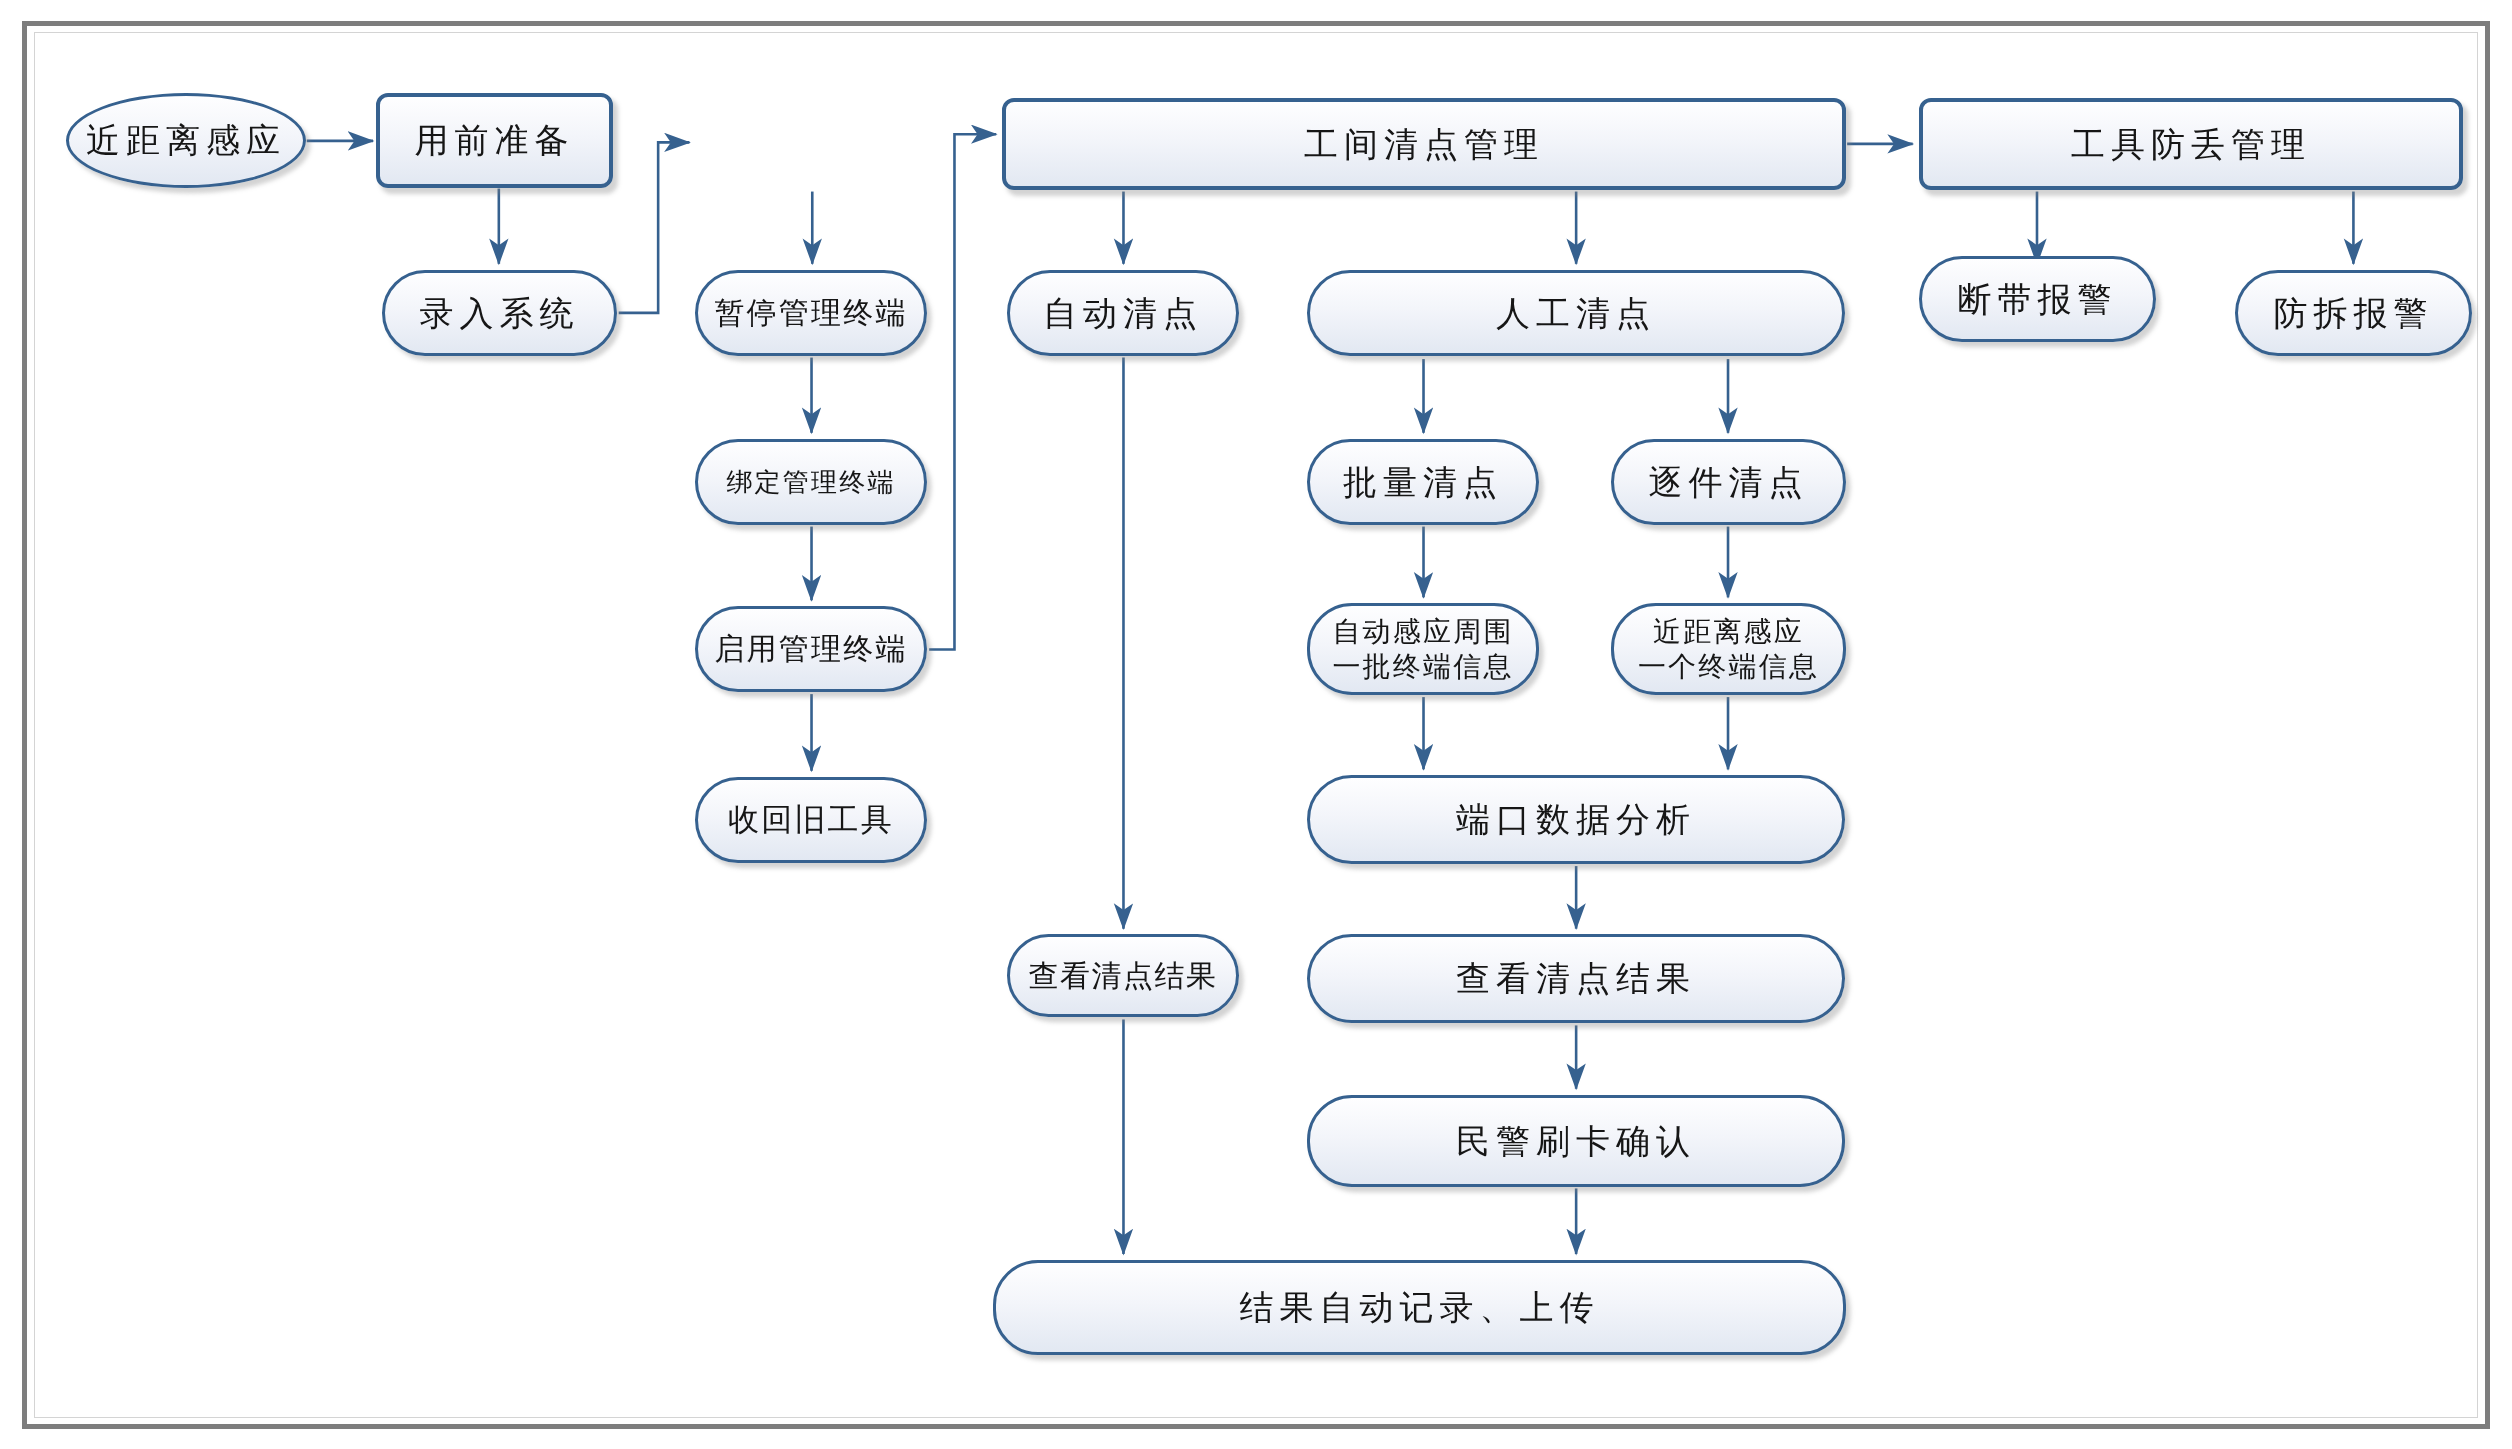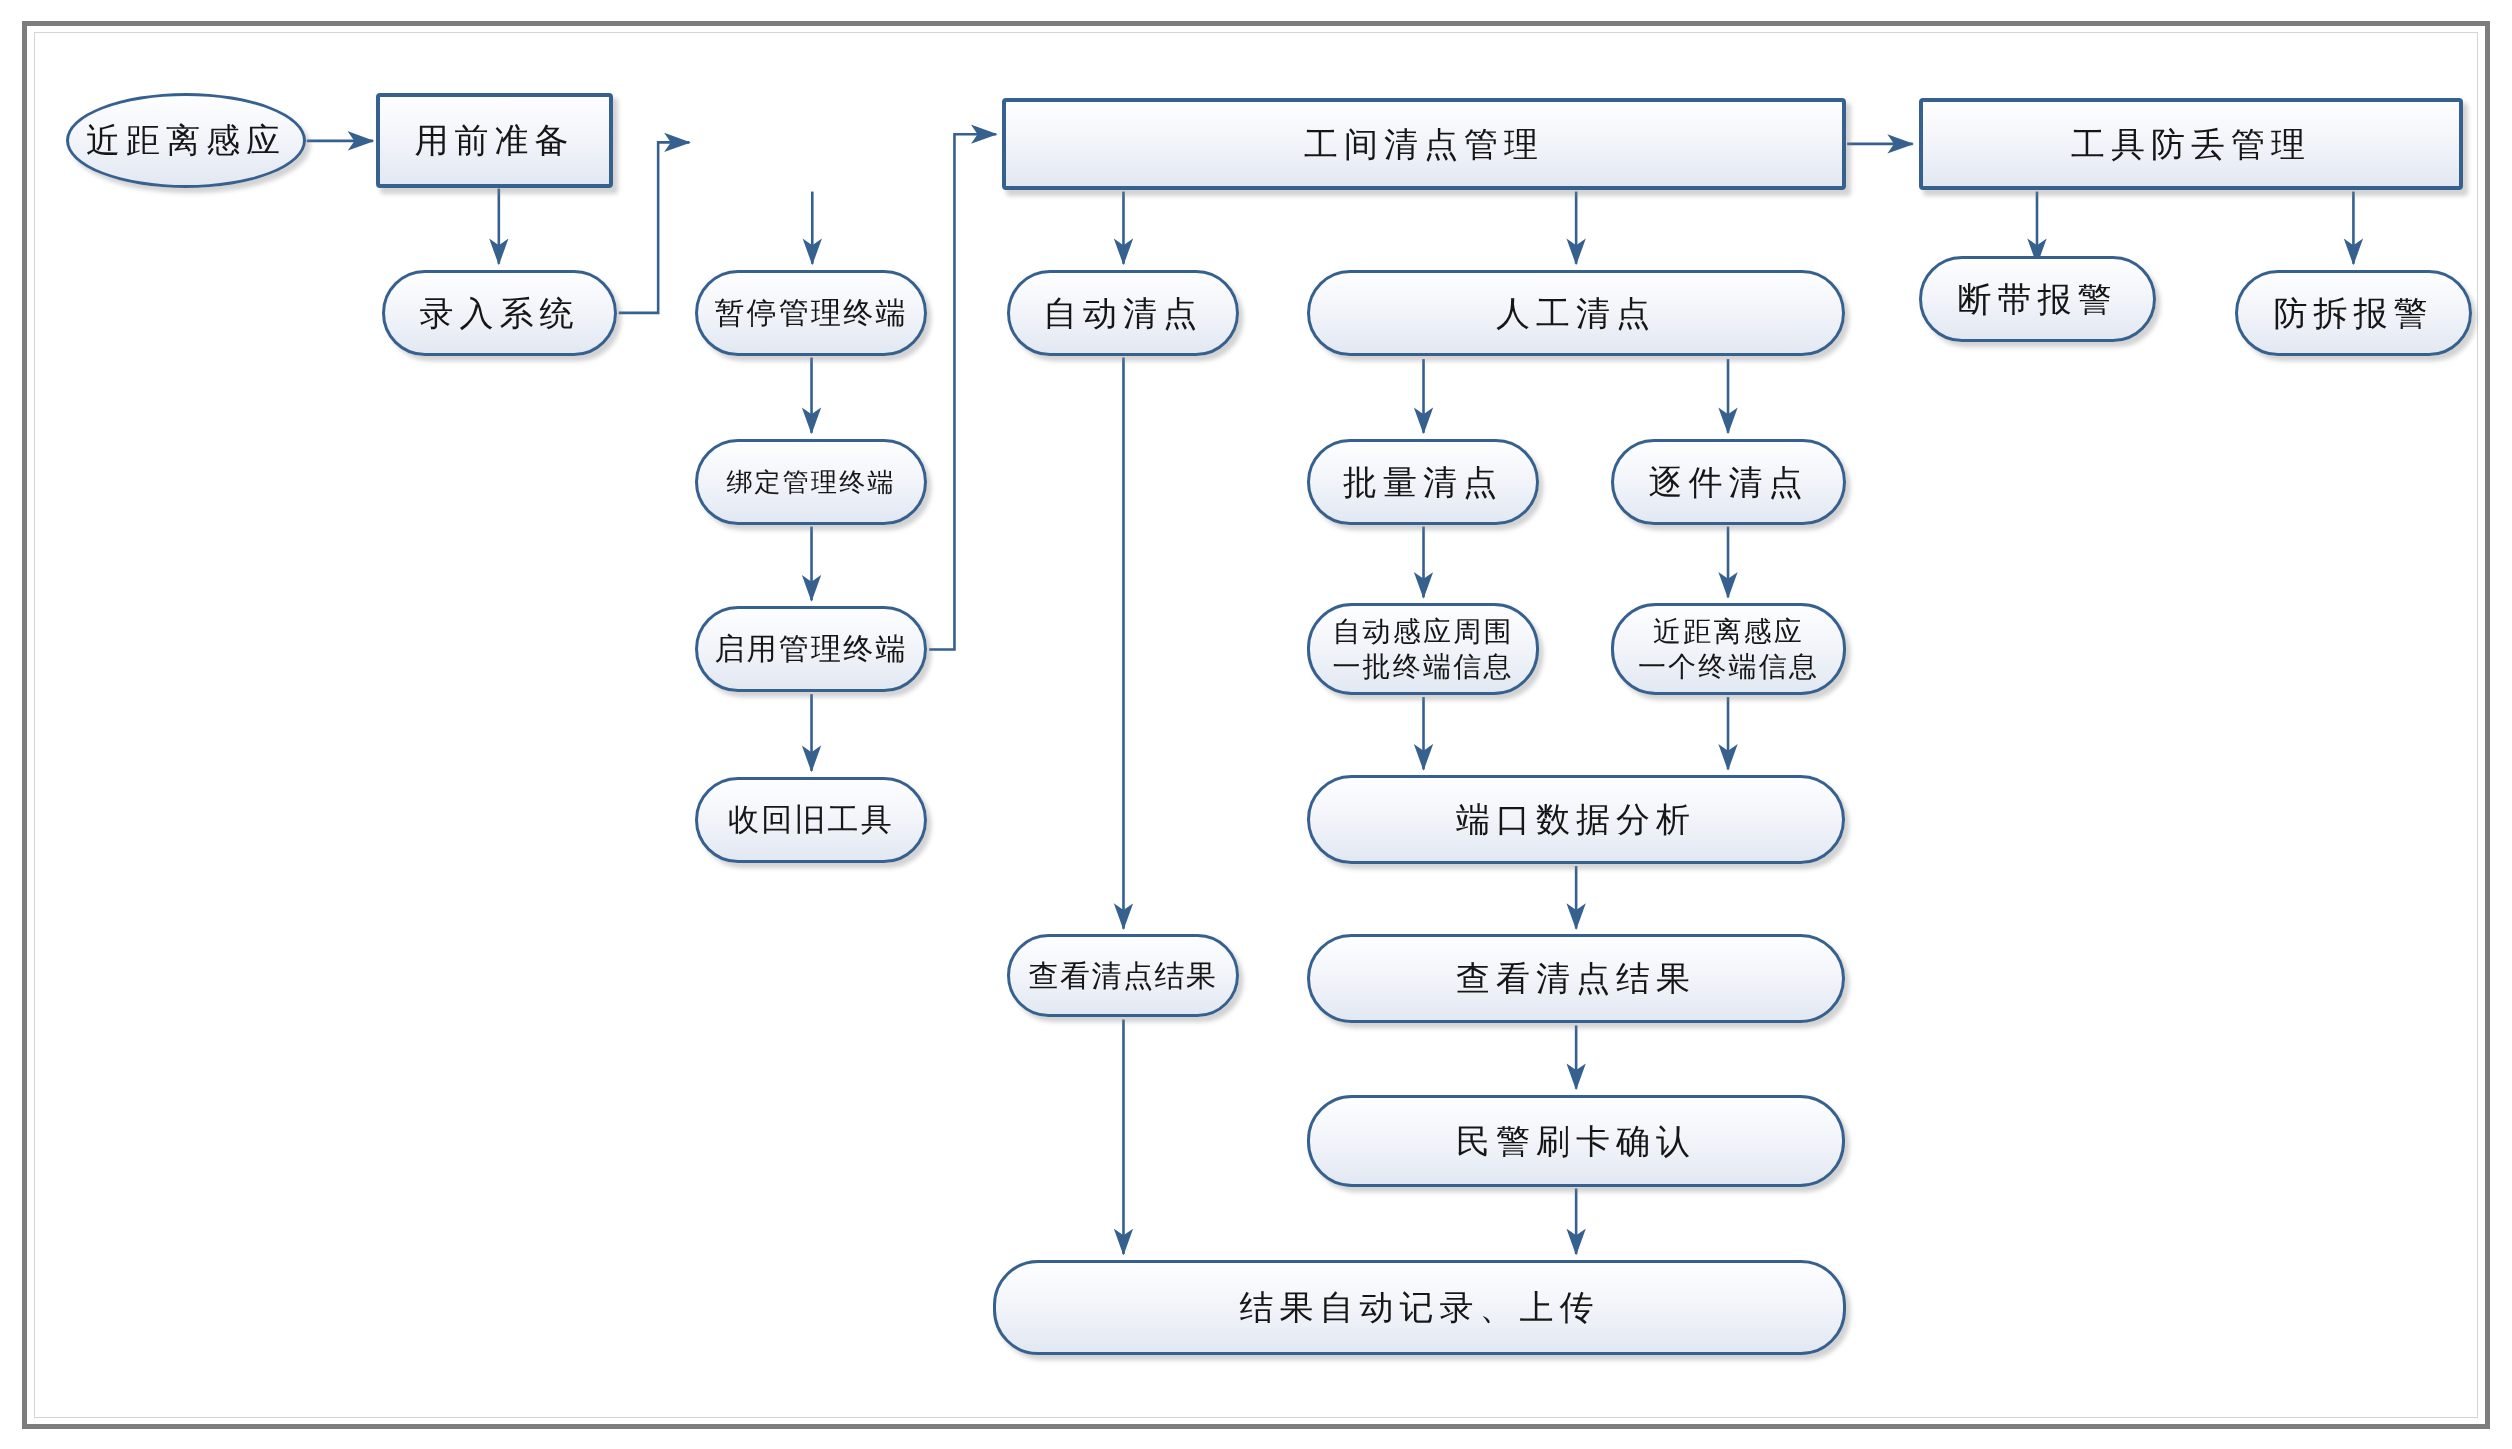--- a/index.html
+++ b/index.html
@@ -34,21 +34,21 @@
     box-shadow: 4.5px 5.2px 4.5px rgba(130,130,130,0.35);
     display: flex;
     align-items: center;
     justify-content: center;
     text-align: center;
     color: #161616;
     font-size: 34px;
     letter-spacing: 6px;
   }
   .node .label { white-space: pre-line; line-height: 1.25; }
-  .shape-rect    { border-radius: 4px; border-width: 4.5px; }
+  .shape-rect    { border-radius: 12px; border-width: 4.5px; }
   .shape-stadium { border-radius: 45px; }
   .shape-ellipse { border-radius: 50%; }
   .two-line { font-size: 28px; letter-spacing: 2.2px; }
   .hdr { font-size: 34px; }
 </style>
 </head>
 <body>
 
 <div class="canvas">
   <div class="frame-outer"></div>

